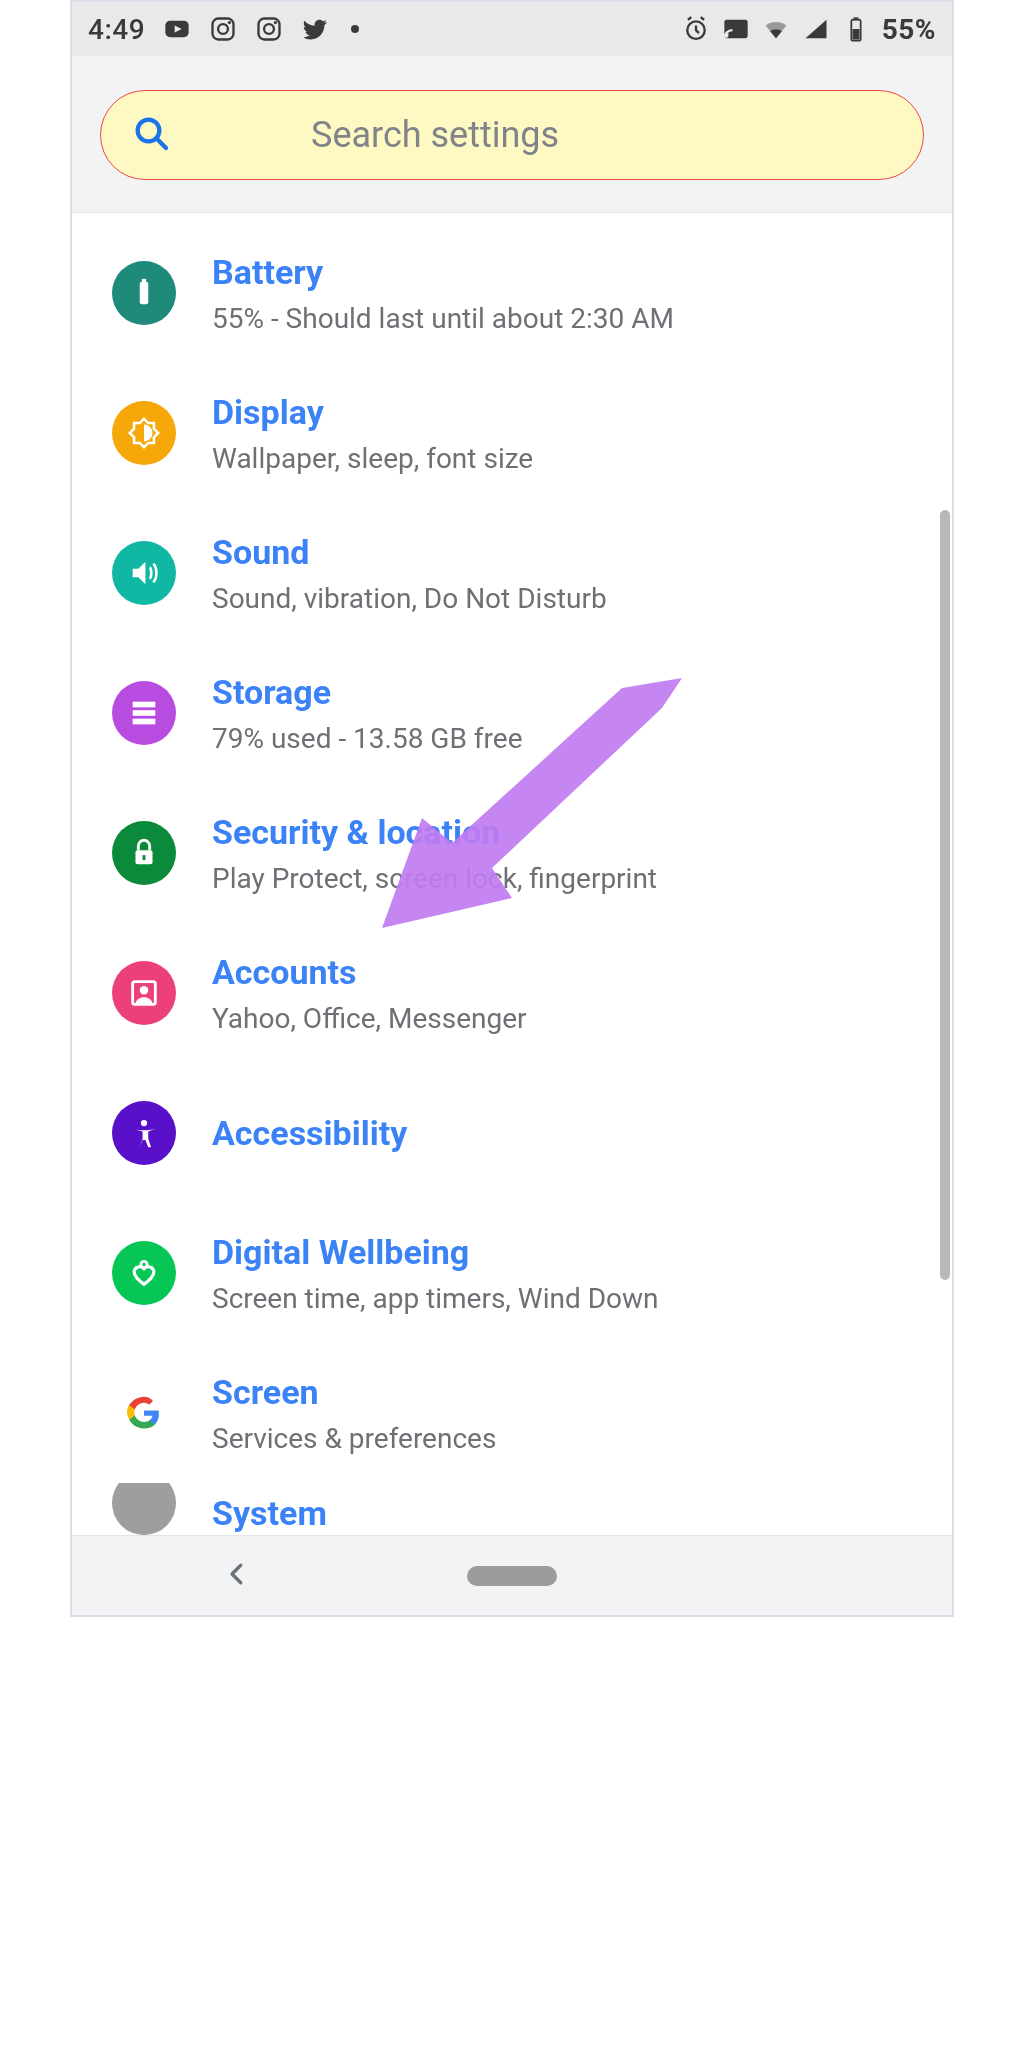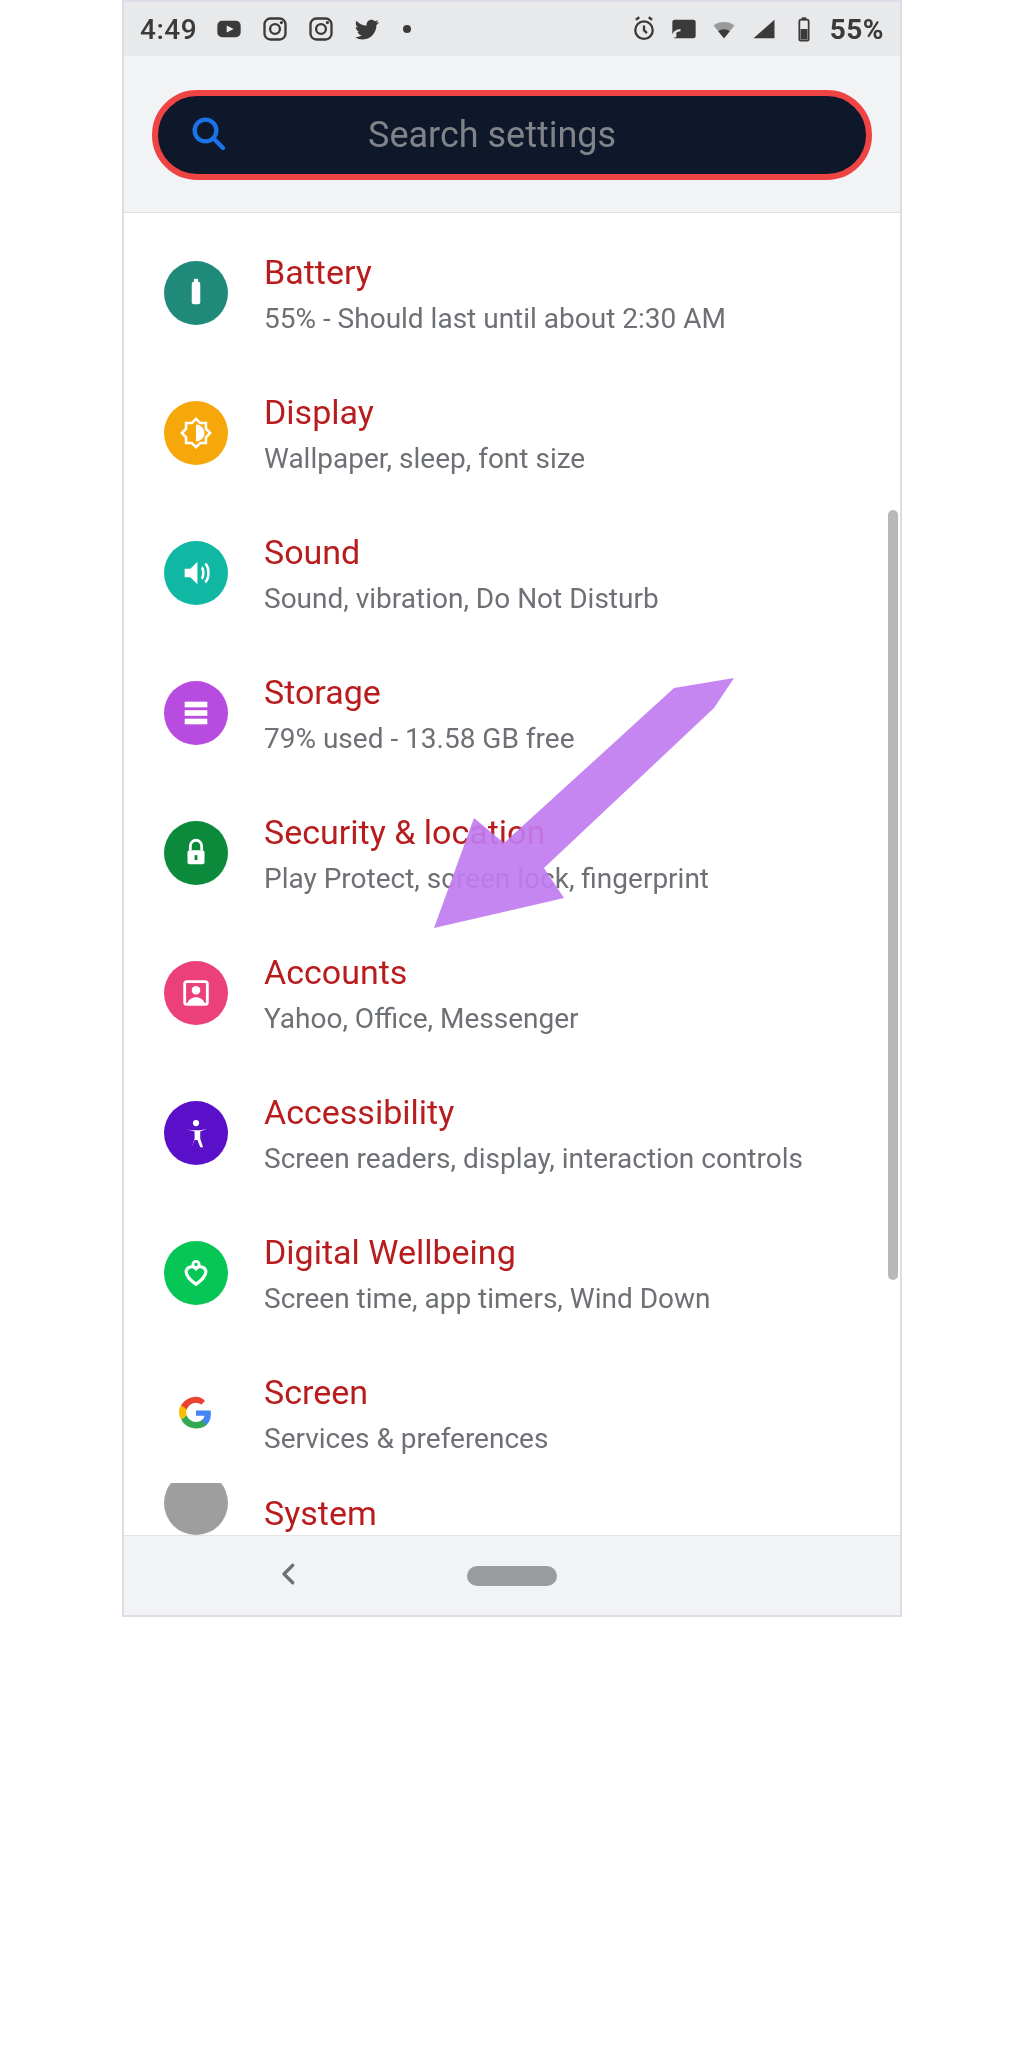--- a/index.html
+++ b/index.html
@@ -1,19 +1,19 @@
 <!DOCTYPE html>
 <html><head>
 <meta charset="utf-8">
 <style>
   * { box-sizing: border-box; margin: 0; padding: 0; }
   html, body { width: 1024px; height: 2046px; font-family: Roboto, "Segoe UI", Arial, sans-serif; background: #fff; }
   body { display: flex; align-items: flex-start; justify-content: center; }
   .device {
-    width: 780px;
+    width: 884px;
     margin: 0 auto;
     position: relative;
     border: 2px solid #dedce7;
     background: #fff;
   }
   
   .statusbar {
     height: 54px;
     background: #e8e9eb;
     display: flex;
@@ -31,22 +31,22 @@
   .dot { width:8px; height:8px; background:#3b3b3b; border-radius:50%; display:inline-block; margin-left:4px; }
   .battpct { font-size:28px; font-weight:700; }
 
   
   .header {
     background: #f2f3f5;
     padding: 34px 28px 32px 28px;
     border-bottom: 1px solid #e1e2e4;
   }
   .searchbar {
-    background:#0f172a;
-    border:6px solid #ef4444;
+    background:#fef9c3;
+    border:1px solid #ef4444;
     border-radius: 60px;
     height: 90px;
     display:flex;
     align-items:center;
     padding: 0 30px;
     color:#6c6f72;
   }
   .searchbar .sicon { color:#1a73e8; margin-right: 140px; }
   .searchbar .sicon svg { width:40px; height:40px; stroke:#1a73e8; }
   .searchbar .placeholder { font-size:36px; color:#808489; flex:1; text-align:left; }
@@ -60,21 +60,21 @@
     gap: 36px;
     min-height: 140px;
   }
   .row .iconwrap {
     width: 64px; height:64px; border-radius:50%;
     display:flex; align-items:center; justify-content:center;
     flex: 0 0 64px;
   }
   .row .iconwrap svg { width:34px; height:34px; fill:#fff; }
   .row .texts { display:flex; flex-direction:column; gap:4px; }
-  .row .title { font-size:34px; color:#b91c1c; font-weight:400; }
+  .row .title { font-size:34px; color:#3b82f6; font-weight:700; }
   .row .subtitle { font-size:28px; color:#6d7074; margin-top:6px; }
 
   .bg-battery { background:#1f8a7a; }
   .bg-display { background:#f6a80b; }
   .bg-sound { background:#10b8a4; }
   .bg-storage { background:#b84be0; }
   .bg-security { background:#0a8a3a; }
   .bg-accounts { background:#ec407a; }
   .bg-accessibility { background:#5a0fc8; }
   .bg-wellbeing { background:#06c755; }
@@ -283,21 +283,20 @@
 
     <div class="row">
       <div class="iconwrap bg-accessibility">
         <svg viewBox="0 0 24 24">
             <circle cx="12" cy="5" r="2.2" fill="#fff"></circle>
             <path d="M4 9c3 1 5 1 8 1s5 0 8-1l-5 2v5l2 6h-2l-2-5h-2l-2 5H9l2-6v-5L4 9z" fill="#fff"></path>
           </svg>
       </div>
       <div class="texts">
         <span class="title">Accessibility</span>
-        <span class="subtitle">Screen readers, display, interaction controls</span>
       </div>
     </div>
 
     <div class="row">
       <div class="iconwrap bg-wellbeing">
         <svg viewBox="0 0 24 24">
             <circle cx="12" cy="6" r="2.2" fill="none" stroke="#fff" stroke-width="2"></circle>
             <path d="M12 20c-4-3-7-5.5-7-9a4 4 0 017-2 4 4 0 017 2c0 3.5-3 6-7 9z" fill="none" stroke="#fff" stroke-width="2.2"></path>
           </svg>
       </div>

